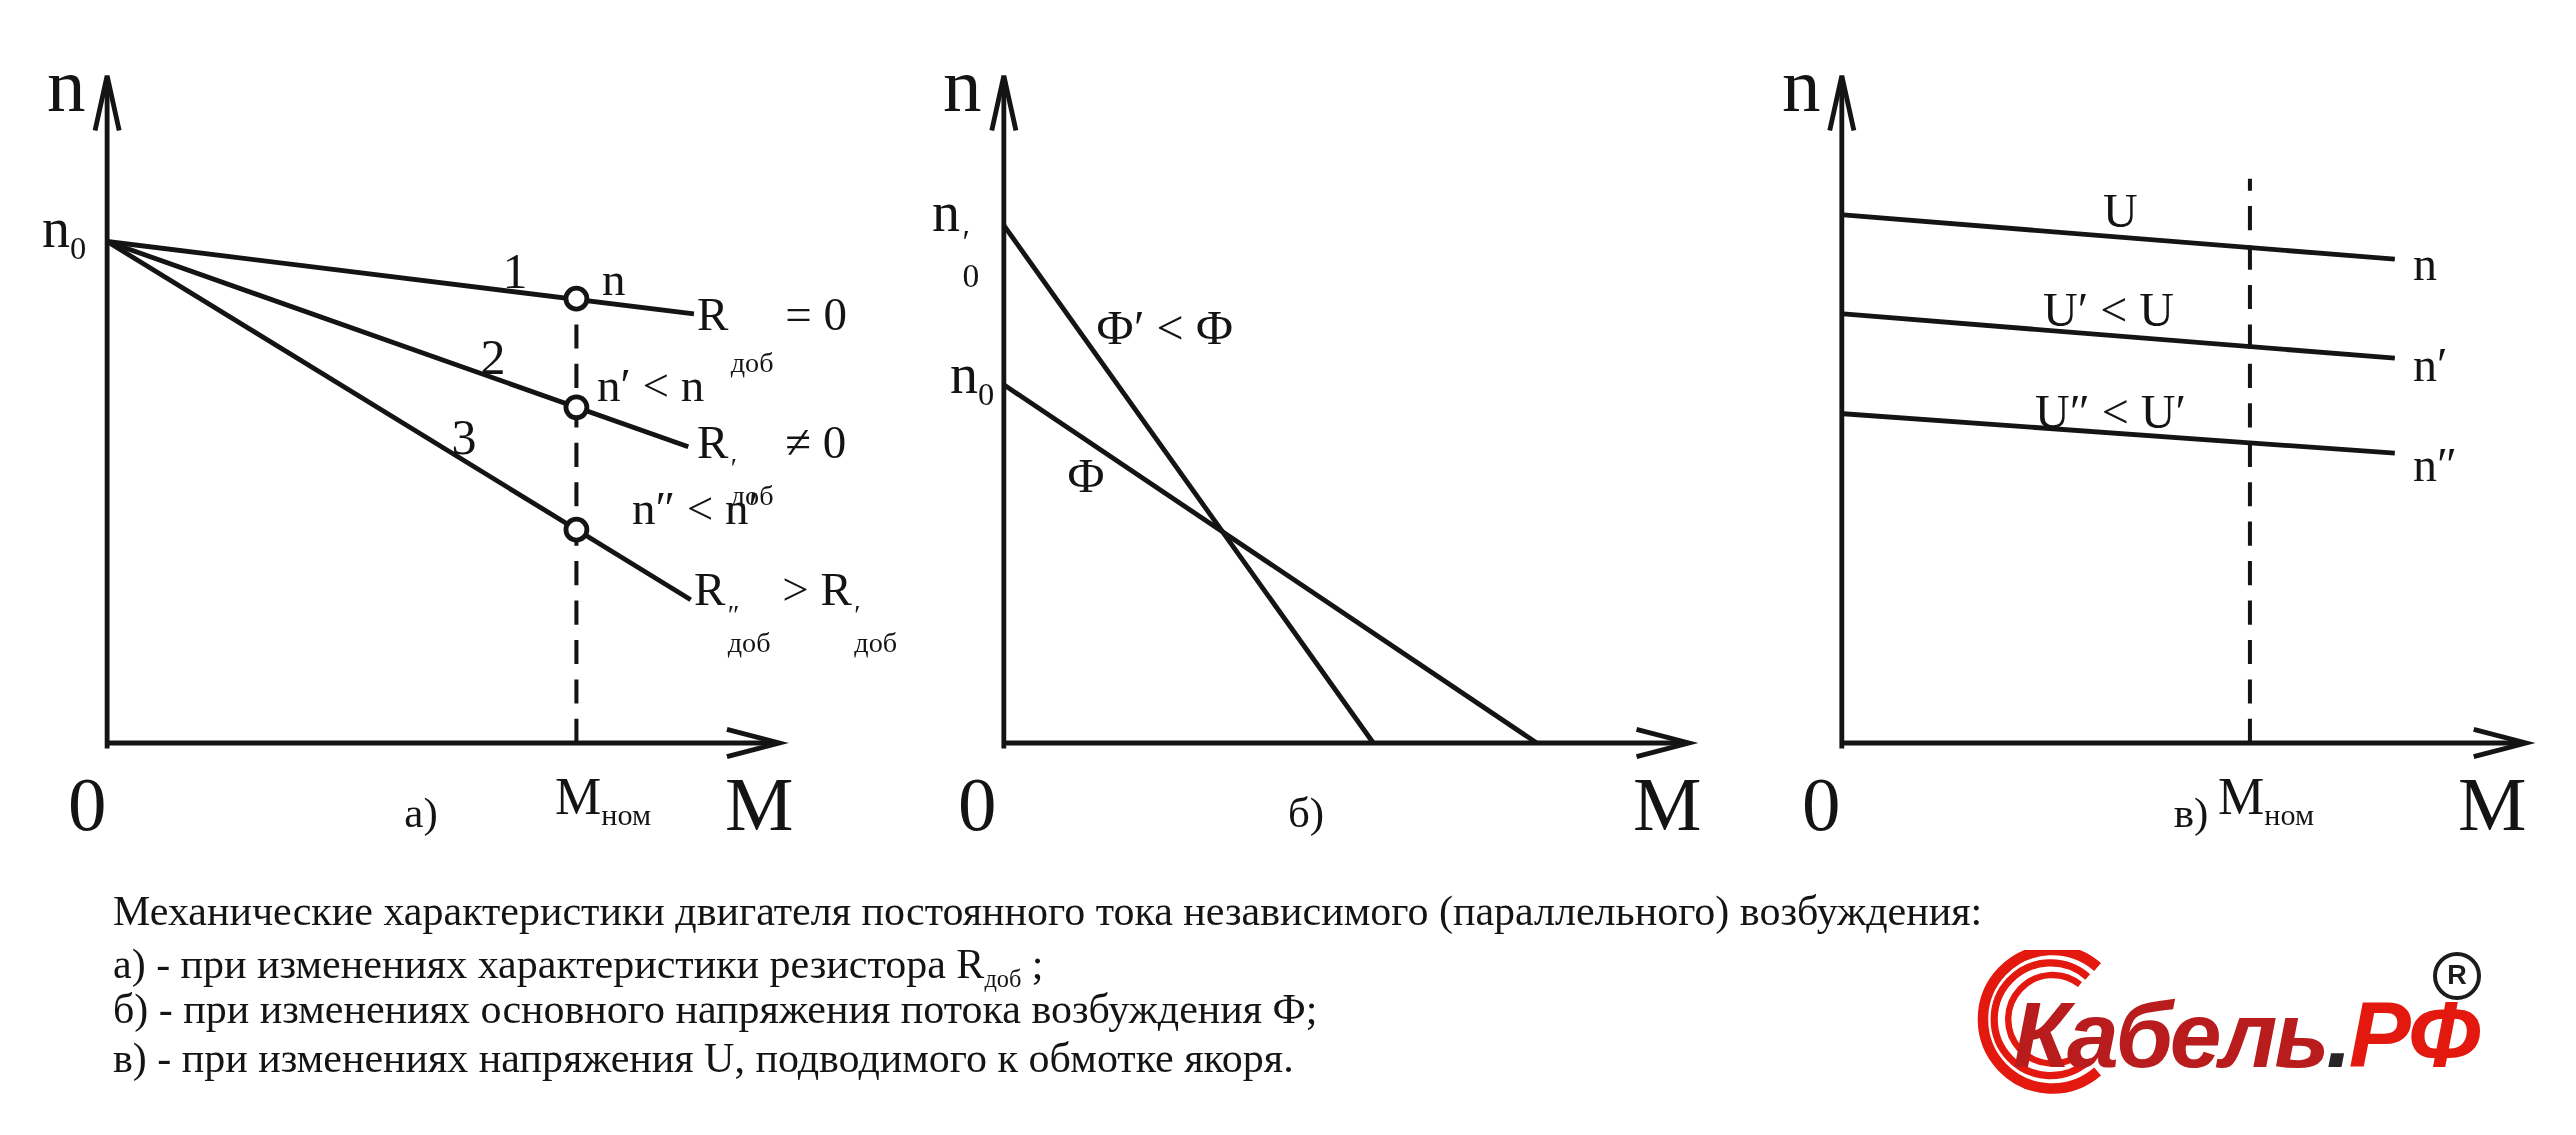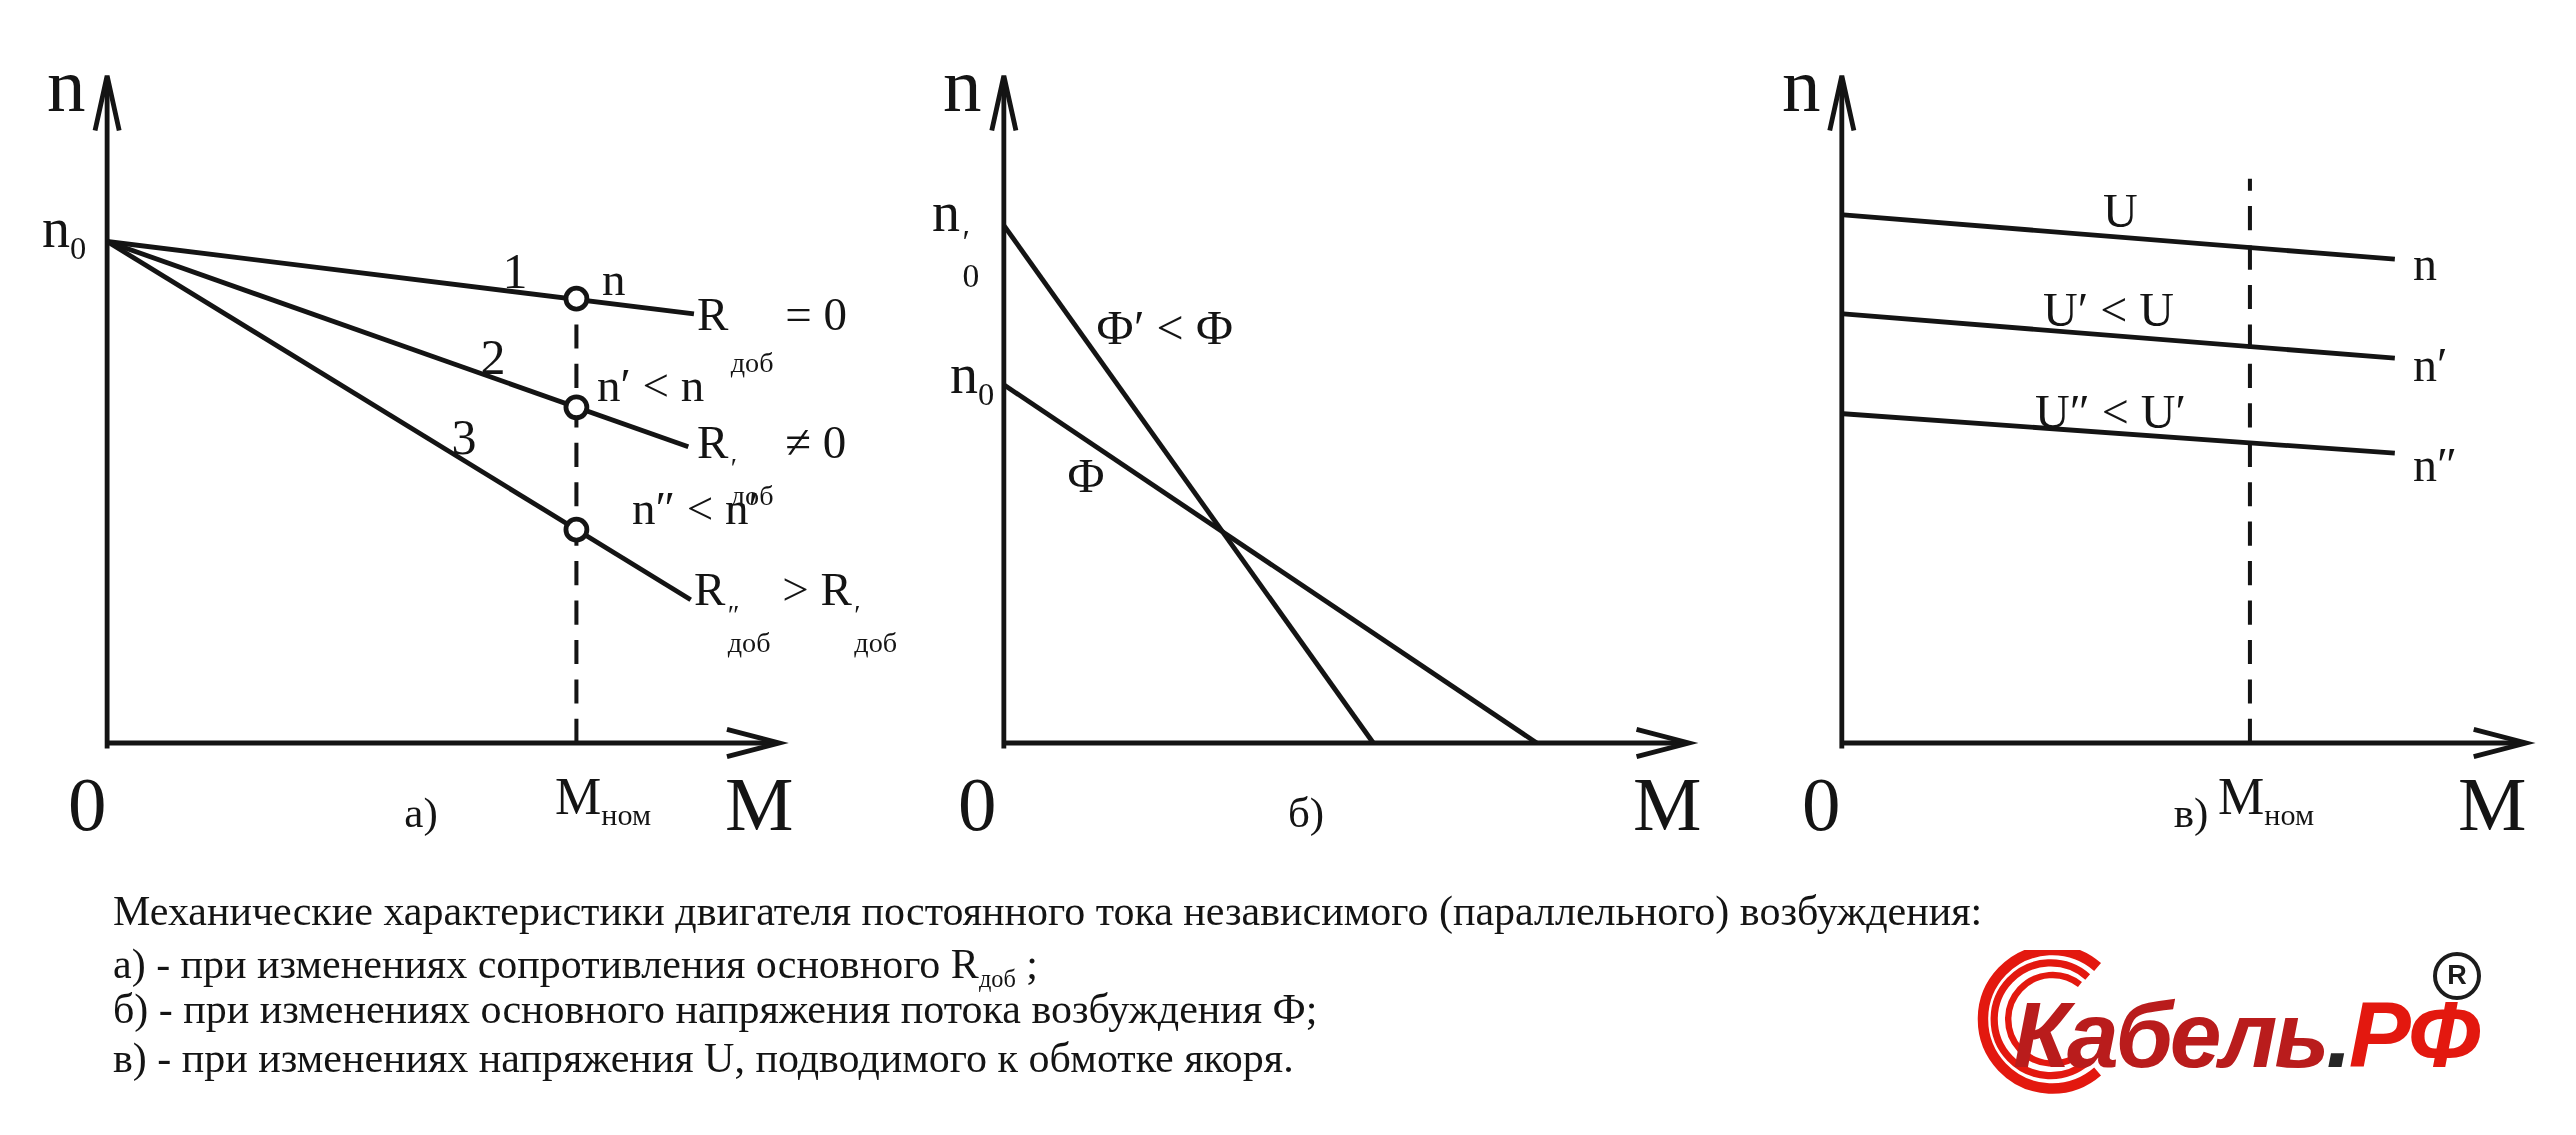--- a/index.html
+++ b/index.html
@@ -123,21 +123,21 @@
   <div class="lbl f60" style="left:2413px;top:240px;">n</div>
   <div class="lbl f60" style="left:2413px;top:341px;">n′</div>
   <div class="lbl f60" style="left:2413px;top:441px;">n″</div>
   <div class="lbl f96" style="left:1802px;top:766px;">0</div>
   <div class="lbl f88" style="left:2218px;top:771px;"><span>M</span><sub class="plain">ном</sub></div>
   <div class="lbl f96" style="left:2458px;top:766px;">M</div>
   <div class="lbl f54 ctr" style="left:2191px;top:791px;">в)</div>
 
   <div class="caption-block">
     <div class="lbl" style="left:113px;top:890px;">Механические характеристики двигателя постоянного тока независимого (параллельного) возбуждения:</div>
-    <div class="lbl" style="left:113px;top:943px;"><span>а) - при изменениях сопротивления основного R</span><sub class="plain">доб</sub><span> ;</span></div>
+    <div class="lbl" style="left:113px;top:943px;"><span>а) - при изменениях характеристики резистора R</span><sub class="plain">доб</sub><span> ;</span></div>
     <div class="lbl" style="left:113px;top:988px;">б) - при изменениях основного напряжения потока возбуждения Ф;</div>
     <div class="lbl" style="left:113px;top:1037px;">в) - при изменениях напряжения U, подводимого к обмотке якоря.</div>
   </div>
 
   <div class="logo">
     <svg class="logo-swirl" width="169" height="149" viewBox="0 0 210 185">
       <g fill="none" stroke="#e3180f">
         <path d="M 157.3 21.1 A 86 86 0 1 0 157.3 150.9" stroke-width="13"></path>
         <path d="M 145.0 33.4 A 70 70 0 1 0 145.0 138.6" stroke-width="9"></path>
         <path d="M 135.4 42.9 A 55 55 0 1 0 135.4 129.1" stroke-width="8"></path>

